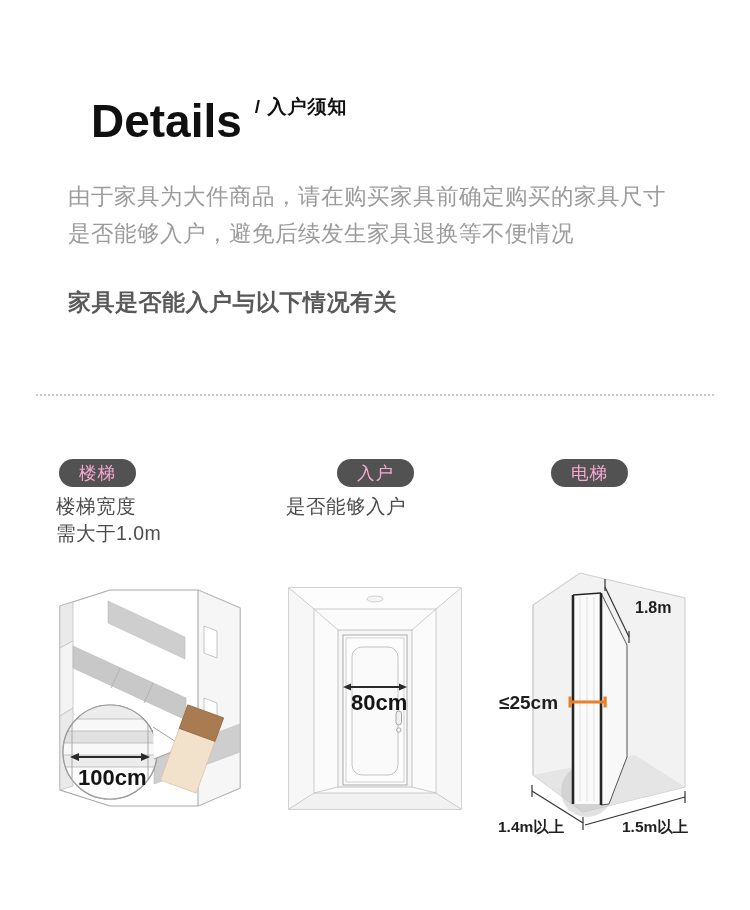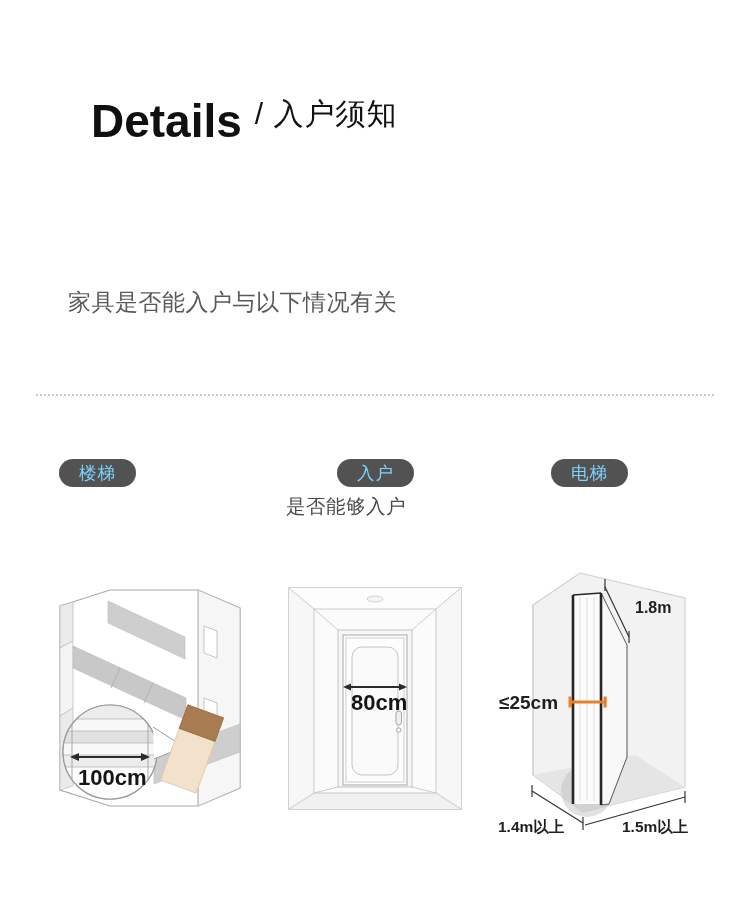--- a/index.html
+++ b/index.html
@@ -3,54 +3,62 @@
 <meta charset="utf-8">
 <style>
   * { margin:0; padding:0; box-sizing:border-box; }
   html,body { background:#ffffff; }
   .page {
     position:relative; width:750px; height:910px; background:#ffffff;
     font-family:"Liberation Sans","DejaVu Sans",sans-serif; overflow:hidden;
   }
   .title-row { position:absolute; left:72px; top:94px; display:flex; align-items:flex-start; color:#101010;margin-left:19px; }
   .title-en { font-size:46px; font-weight:700; letter-spacing:0px; }
-  .title-zh { font-size:30px; font-weight:400; margin-left:13px; letter-spacing:1px; }
+  .title-zh { font-size:19px; font-weight:700; margin-left:13px; letter-spacing:1px; }
   .intro { position:absolute; left:68px; top:178px; font-size:22.5px; line-height:37px; color:#9b9b9b; letter-spacing:0.5px; }
-  .notice { position:absolute; left:68px; top:286px; font-size:23px; line-height:32px; font-weight:400; color:#595959; letter-spacing:0.5px; }
+  .notice { position:absolute; left:68px; top:286px; font-size:23px; line-height:32px; font-weight:700; color:#595959; letter-spacing:0.5px; }
   .divider { position:absolute; left:36px; top:394px; width:678px; height:0; border-top:2px dotted #c9c9c9; }
   .badge {
     position:absolute; top:459px; height:28px; line-height:28px; padding:0 20px;
-    background:#525252; color:#7dd3fc; font-size:17.5px; letter-spacing:1px;
+    background:#525252; color:#f9a8d4; font-size:17.5px; letter-spacing:1px;
     border-radius:14px; white-space:nowrap;
   }
   .desc { position:absolute; top:493px; font-size:19.5px; line-height:26.5px; color:#4c4c4c; letter-spacing:0.5px; }
   .illus { position:absolute; }
   svg text { font-family:"Liberation Sans","DejaVu Sans",sans-serif; }
 </style>
 </head>
 <body>
 
 <div class="page">
 
   <div class="title-row">
     <span class="title-en">Details</span>
     <span class="title-zh">/ 入户须知</span>
   </div>
 
+  <div class="intro">
+    <div>由于家具为大件商品，请在购买家具前确定购买的家具尺寸</div>
+    <div>是否能够入户，避免后续发生家具退换等不便情况</div>
+  </div>
 
   <div class="notice">
     <div>家具是否能入户与以下情况有关</div>
   </div>
 
   <div class="divider"></div>
 
   <div class="badge" style="left:59px">楼梯</div>
   <div class="badge" style="left:337px">入户</div>
   <div class="badge" style="left:551px">电梯</div>
 
+  <div class="desc" style="left:56px">
+    <div>楼梯宽度</div>
+    <div>需大于1.0m</div>
+  </div>
   <div class="desc" style="left:286px">
     <div>是否能够入户</div>
   </div>
 
   <svg class="illus" style="left:58px;top:586px" width="184" height="224" viewBox="0 0 184 224">
     <defs>
         <clipPath id="lens">
           <circle cx="52" cy="166" r="47"></circle>
         </clipPath>
       </defs>

